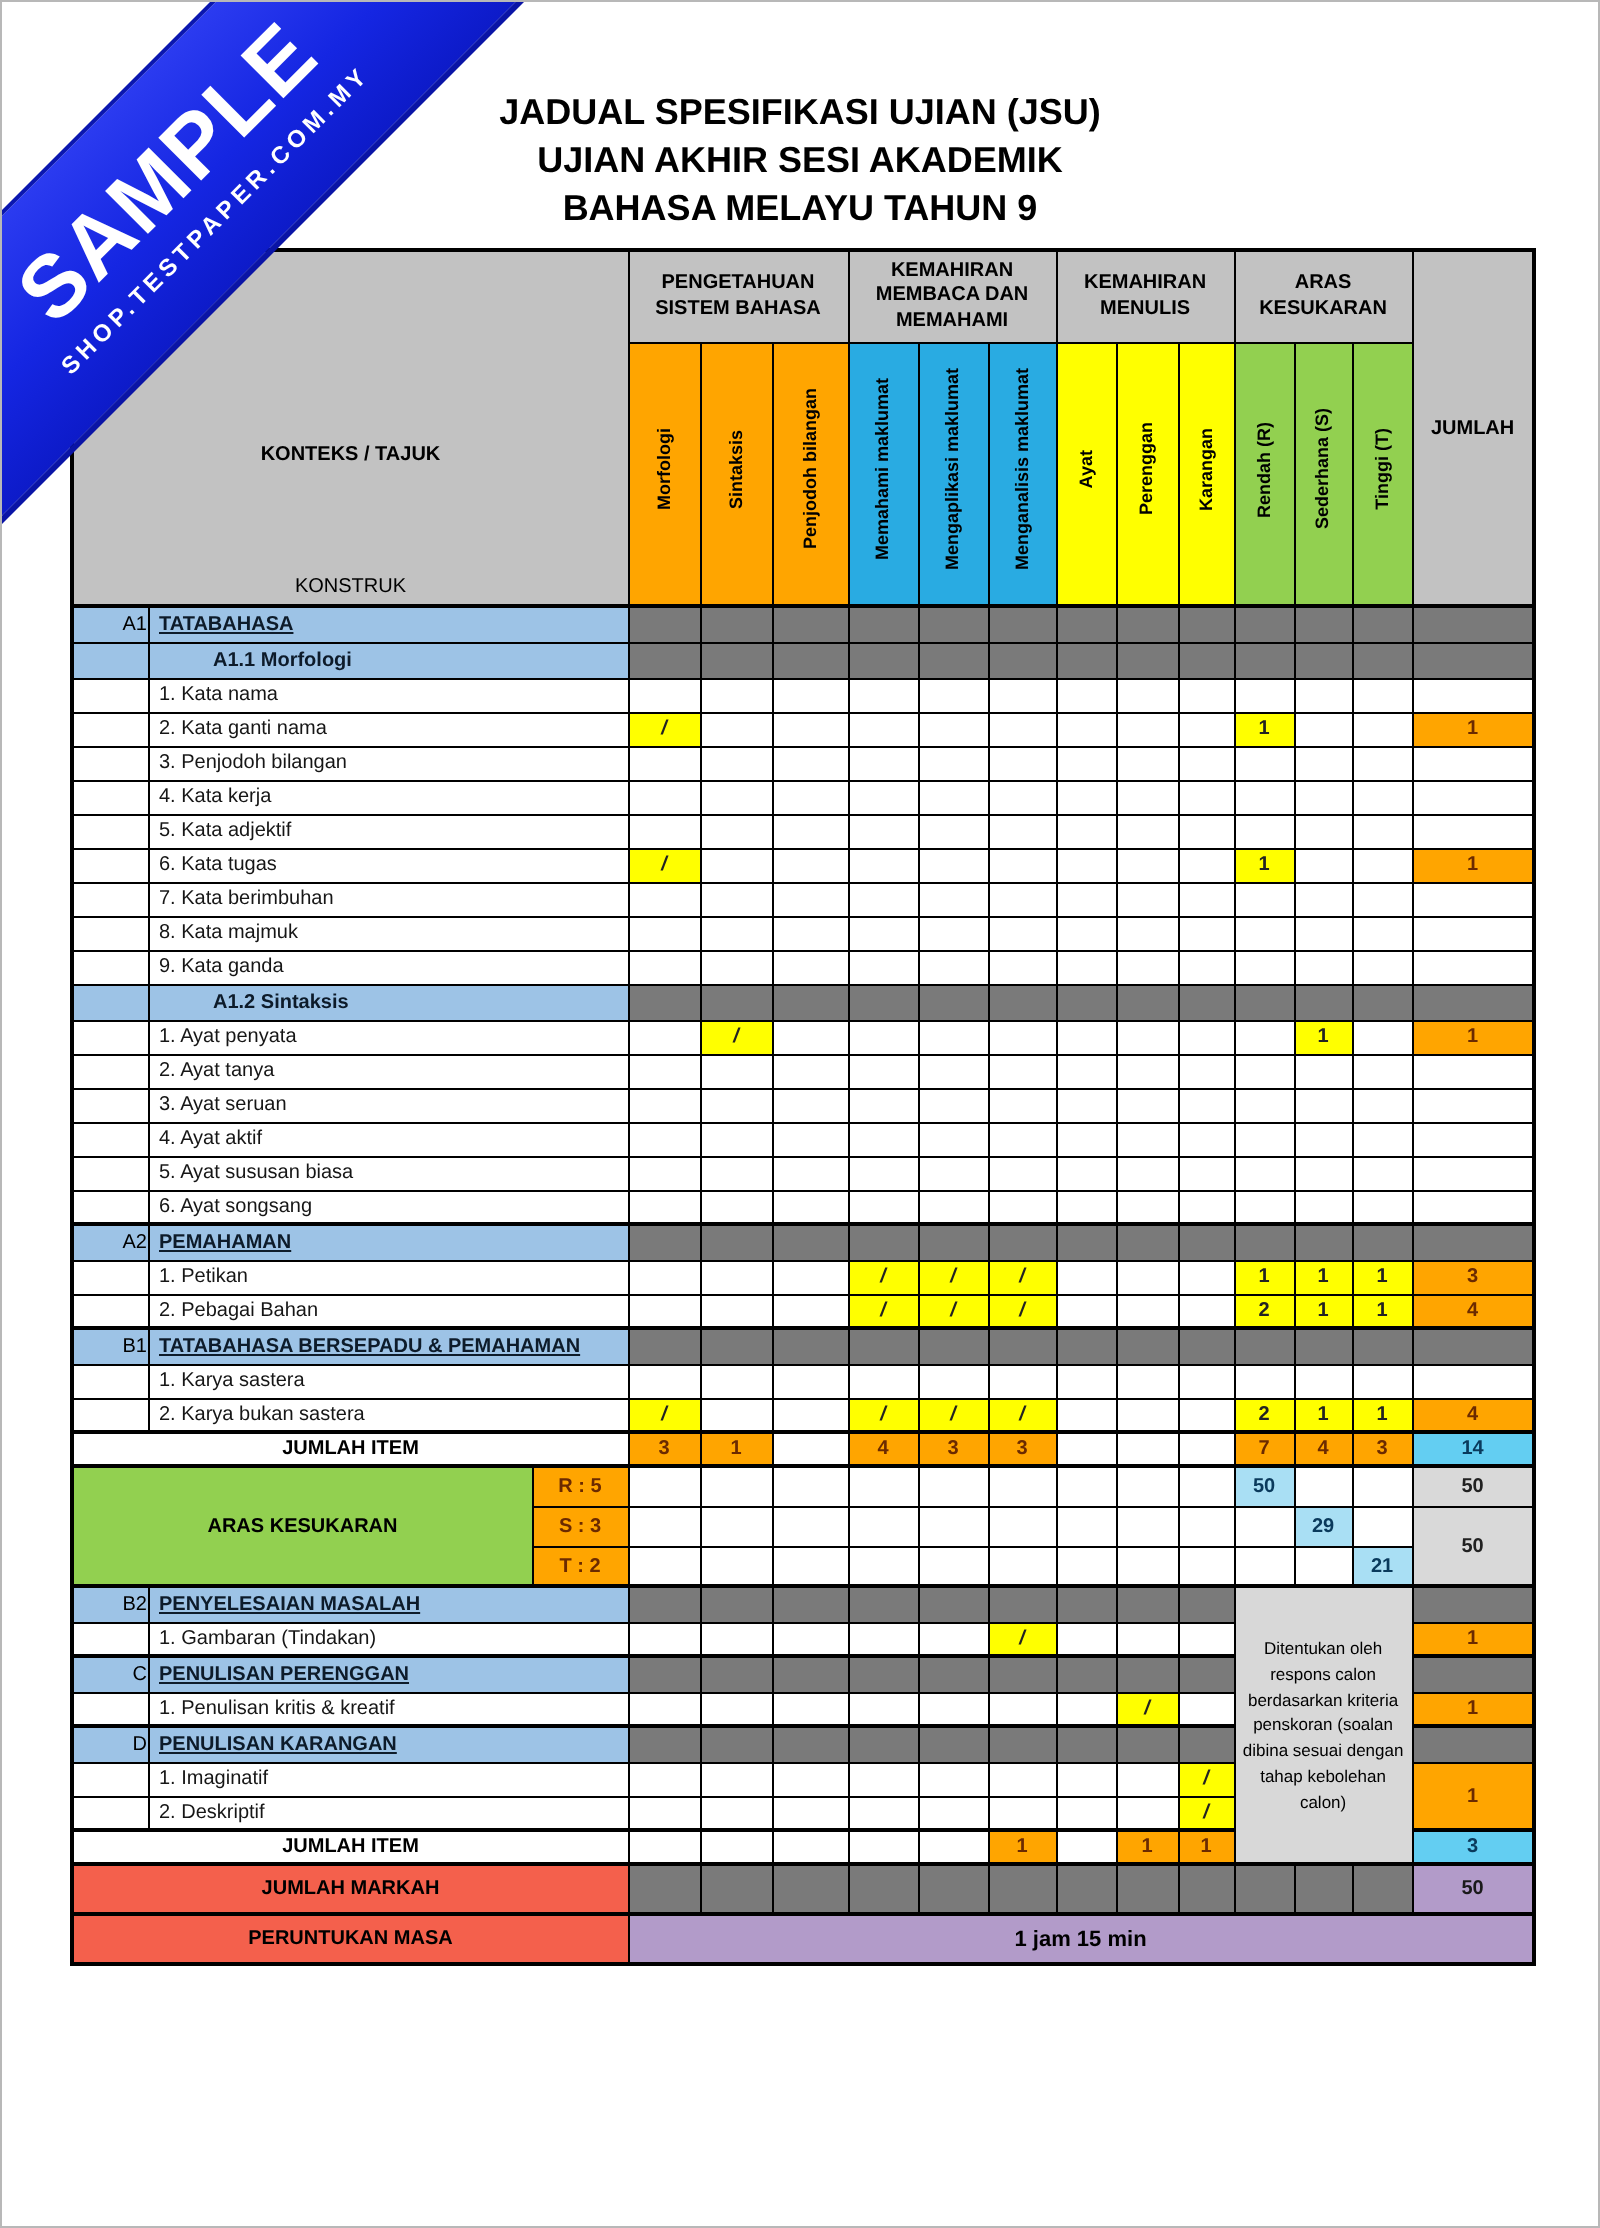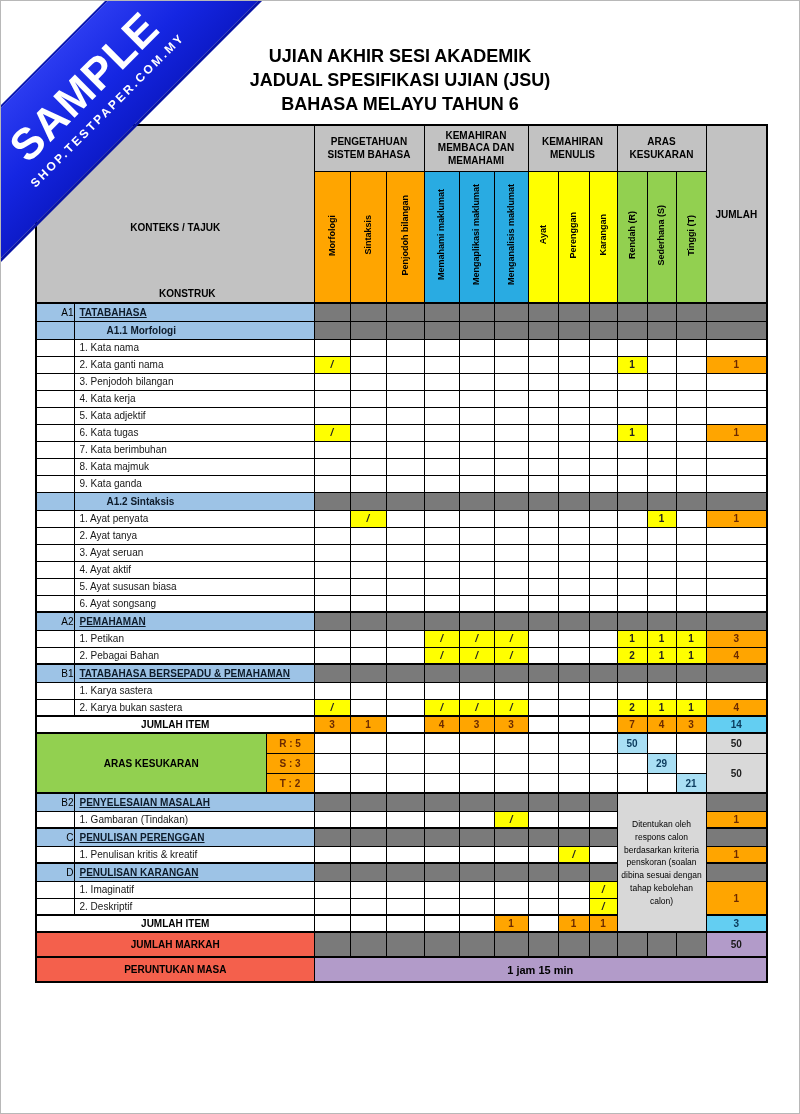--- a/index.html
+++ b/index.html
@@ -14,21 +14,21 @@
   .ribbon .big{font-size:44px;font-weight:bold;color:#fff;letter-spacing:1px;line-height:1;}
   .ribbon .small{font-size:12px;font-weight:bold;color:#fff;letter-spacing:2.5px;margin-top:4px;}
   
   .title{margin-top:44px;text-align:center;font-weight:bold;font-size:18px;line-height:1.32;color:#000;}
   
   table{border-collapse:collapse;table-layout:fixed;margin:8px 0 0 34px;width:731px;border:2px solid #000;}
   td{border:1px solid #000;padding:0;overflow:hidden;box-sizing:border-box;}
   .grp{background:var(--header_grey);font-weight:bold;font-size:10px;text-align:center;height:46px;line-height:1.25;vertical-align:middle;}
   .corner{background:var(--header_grey);position:relative;}
   .corner .k1{position:absolute;top:96px;left:0;width:100%;text-align:center;font-weight:bold;font-size:10px;}
-  .corner .k2{position:absolute;bottom:3px;left:12px;width:100%;text-align:center;font-weight:bold;font-size:10px;}
+  .corner .k2{position:absolute;bottom:3px;left:0;width:100%;text-align:center;font-weight:normal;font-size:10px;}
   .jumlah-hd{background:var(--header_grey);font-weight:bold;font-size:10px;text-align:center;vertical-align:middle;}
   .vhd{height:132px;text-align:center;vertical-align:middle;}
   .vhd span{display:inline-block;writing-mode:vertical-rl;transform:rotate(180deg);
             font-weight:bold;font-size:9px;line-height:1.15;max-height:126px;}
   .code{text-align:right;font-weight:normal;font-size:10px;}
   .lbl{font-size:10px;padding-left:5px;color:#161616;}
   .sec-bg{background:var(--section_blue);}
   .sec-lbl{font-weight:bold;color:#0d1b2a;text-decoration:underline;}
   .sub-lbl{font-weight:bold;color:#0d1b2a;padding-left:32px;}
   .dk{background:var(--dark_grey);}
@@ -62,23 +62,23 @@
 <body>
 
 <div class="page">
 
   <div class="ribbon">
     <div class="big">SAMPLE</div>
     <div class="small">SHOP.TESTPAPER.COM.MY</div>
   </div>
 
   <div class="title">
+      <div>JADUAL SPESIFIKASI UJIAN (JSU)</div>
       <div>UJIAN AKHIR SESI AKADEMIK</div>
-      <div>JADUAL SPESIFIKASI UJIAN (JSU)</div>
-      <div>BAHASA MELAYU TAHUN 6</div>
+      <div>BAHASA MELAYU TAHUN 9</div>
     </div>
 
   <table>
     <colgroup>
         <col style="width: 38px;">
         <col style="width: 192px;">
         <col style="width: 48px;">
         <col style="width: 36px;">
         <col style="width: 36px;">
         <col style="width: 38px;">

